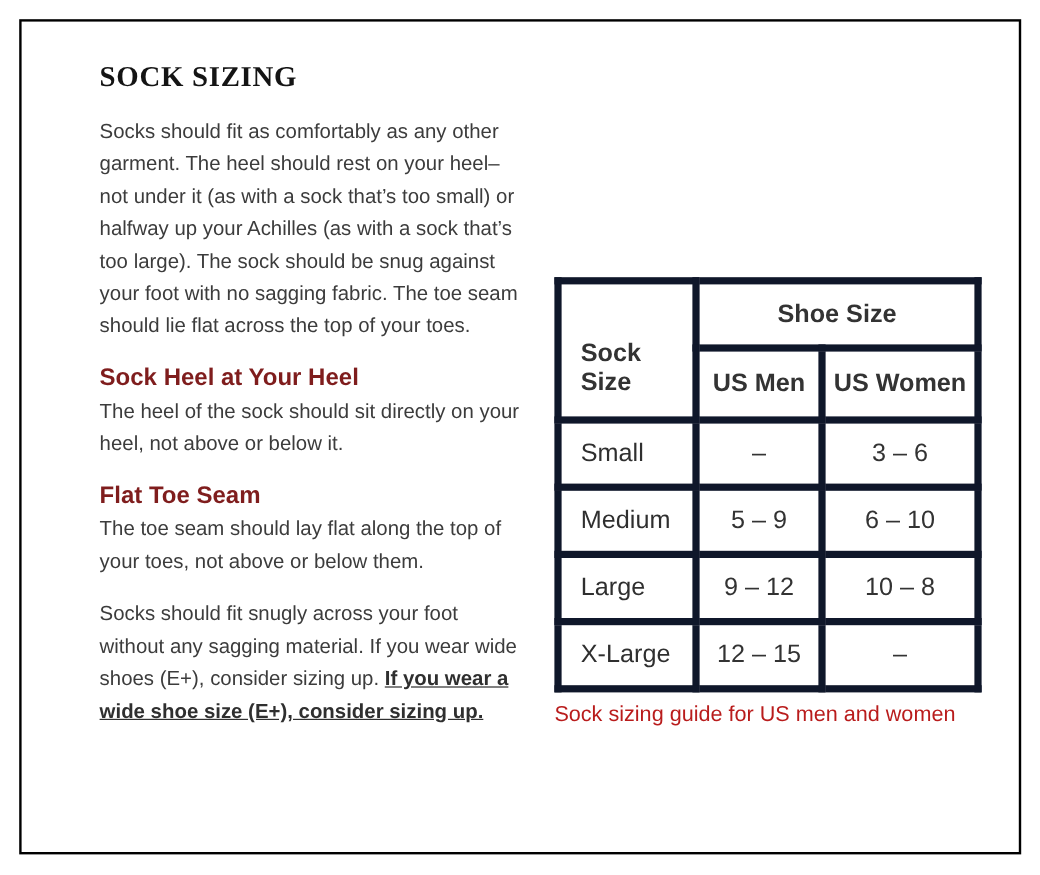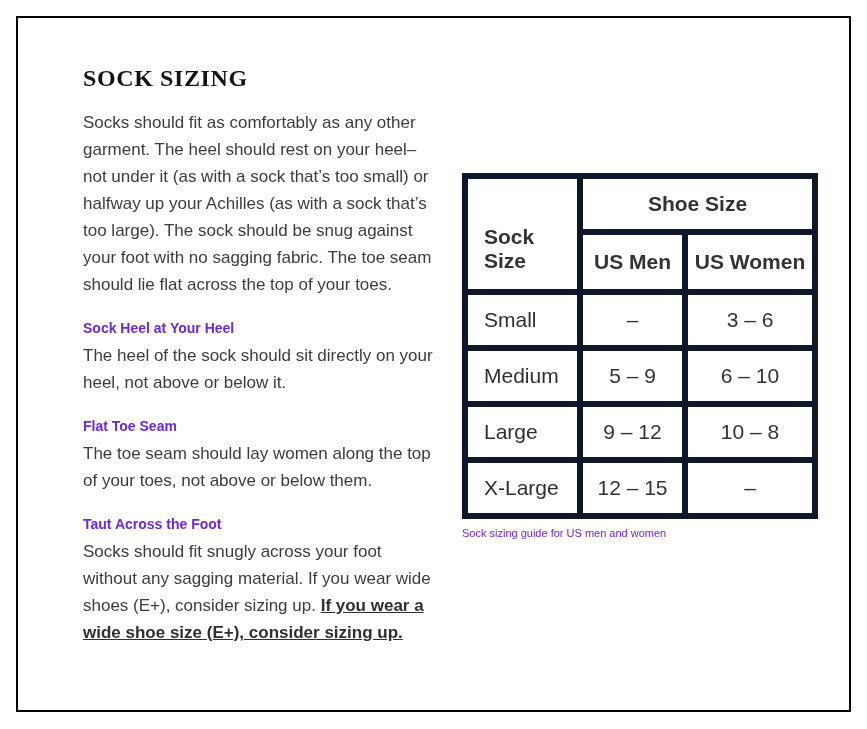--- a/index.html
+++ b/index.html
@@ -13,43 +13,42 @@
     position: absolute;
     left: 16px; top: 16px;
     width: 835px; height: 696px;
     border: 2px solid #000000;
     background: #ffffff;
   }
   .content {
     display: flex;
     padding: 34px 24px 0 65px;
     gap: 27px;
-    align-items: center;
-    margin-top: 13px;
+    align-items: flex-end;
   }
   .left-col { width: 352px; flex: 0 0 352px; }
   .page-title {
     font-family: "Liberation Serif", serif;
     font-size: 24px;
     font-weight: bold;
     letter-spacing: 0.6px;
     color: #141414;
     margin-bottom: 17px;
   }
   .body-text {
     font-size: 17px;
     line-height: 27px;
     color: #3c3c3c;
   }
   .section { margin-top: 17px; }
   .section-heading {
-    font-size: 14px;
+    font-size: 20px;
     line-height: 27px;
     font-weight: bold;
-    color: #6d28d9;
+    color: #7f1d1d;
   }
   .bold-part { font-weight: bold; color: #2f2f2f; text-decoration: underline; }
   .right-col { width: 350px; flex: 0 0 350px; padding-top: 1px; }
   table.sizing-table {
     width: 350px;
     border-collapse: collapse;
     table-layout: fixed;
   }
   .sizing-table th, .sizing-table td {
     border: 6px solid #0f172a;
@@ -76,46 +75,45 @@
     font-weight: normal;
   }
   .sizing-table td.size-cell {
     text-align: left;
     padding-left: 16px;
     font-weight: normal;
     color: #2f2f2f;
   }
   .table-caption {
     margin-top: 8px;
-    font-size: 11px;
-    color: #6d28d9;
+    font-size: 18px;
+    color: #b91c1c;
   }
 </style>
 </head>
 <body>
 
 <div class="page-frame">
   <div class="content">
 
     <div class="left-col">
       <h1 class="page-title">SOCK SIZING</h1>
       <p class="body-text">Socks should fit as comfortably as any other garment. The heel should rest on your heel–not under it (as with a sock that’s too small) or halfway up your Achilles (as with a sock that’s too large). The sock should be snug against your foot with no sagging fabric. The toe seam should lie flat across the top of your toes.</p>
 
       <div class="section">
         <div class="section-heading">Sock Heel at Your Heel</div>
         <p class="body-text">The heel of the sock should sit directly on your heel, not above or below it.</p>
       </div>
 
       <div class="section">
         <div class="section-heading">Flat Toe Seam</div>
-        <p class="body-text">The toe seam should lay women along the top of your toes, not above or below them.</p>
+        <p class="body-text">The toe seam should lay flat along the top of your toes, not above or below them.</p>
       </div>
 
       <div class="section">
-        <div class="section-heading">Taut Across the Foot</div>
         <p class="body-text"><span>Socks should fit snugly across your foot without any sagging material. If you wear wide shoes (E+), consider sizing up. </span><span class="bold-part">If you wear a wide shoe size (E+), consider sizing up.</span></p>
       </div>
     </div>
 
     <div class="right-col">
       <table class="sizing-table">
         <colgroup>
           <col style="width:115px">
           <col style="width:105px">
           <col style="width:130px">

